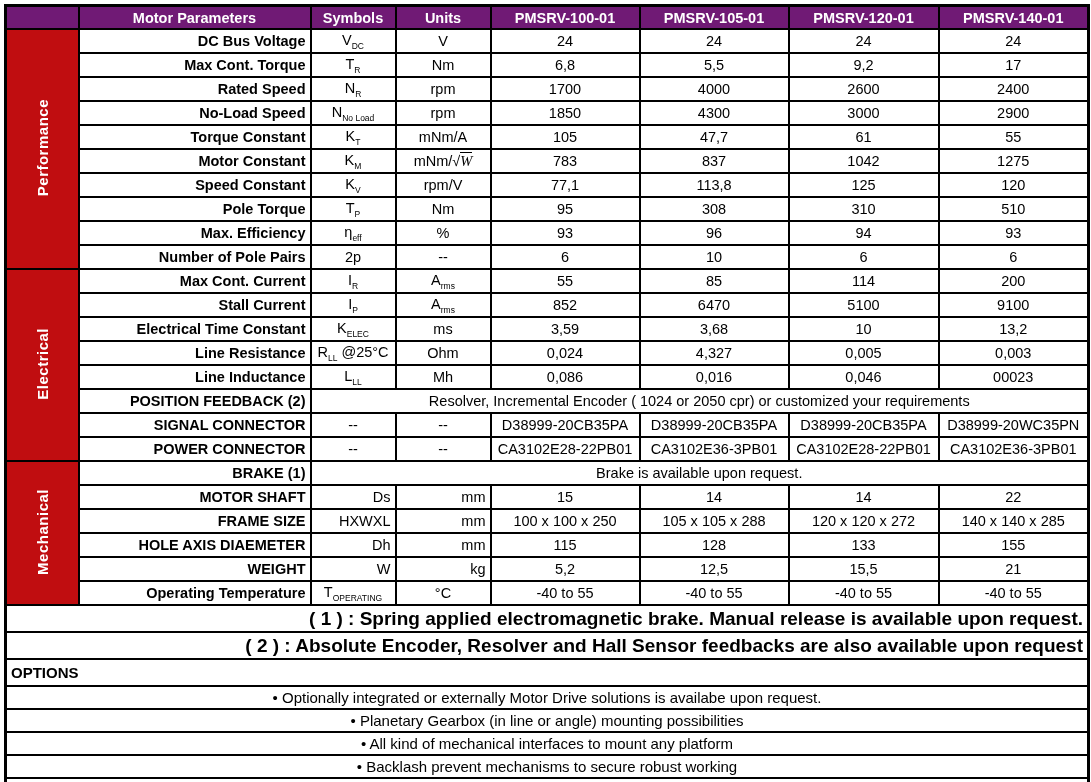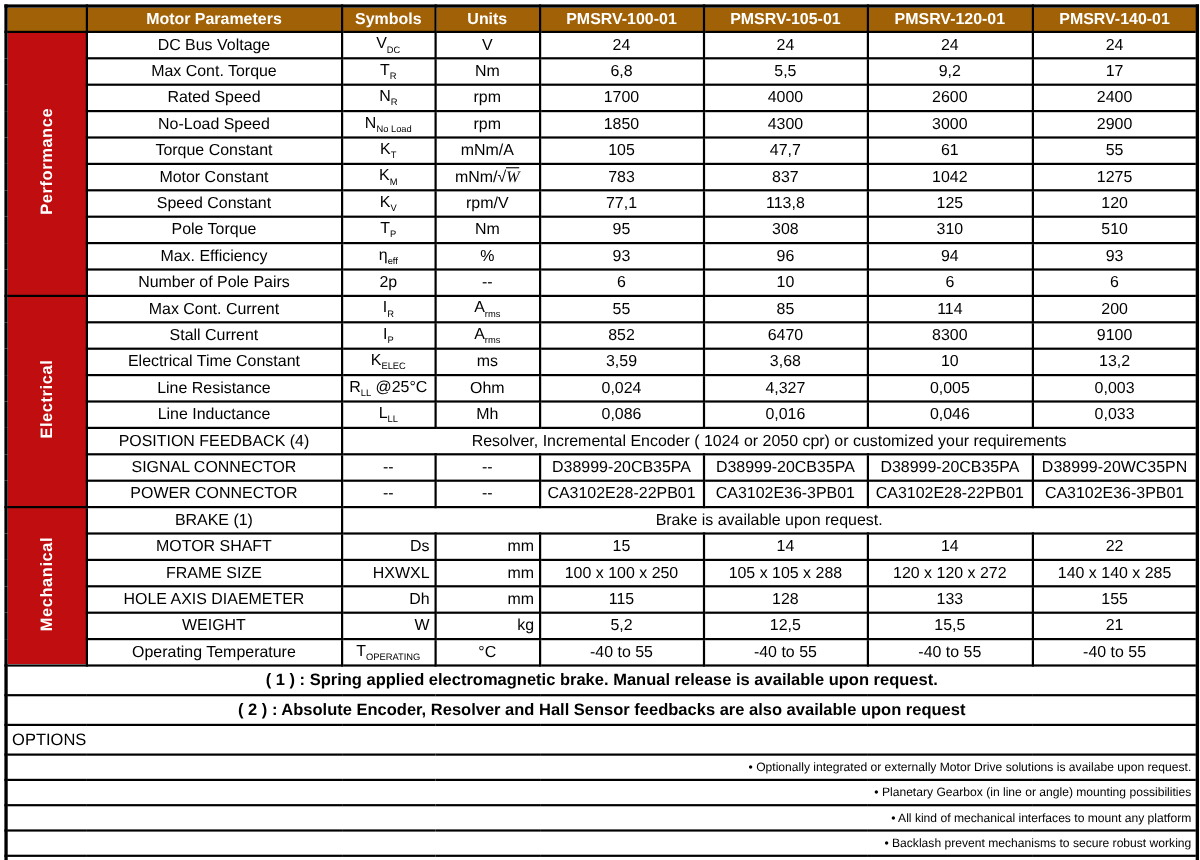--- a/index.html
+++ b/index.html
@@ -1,32 +1,32 @@
 <!DOCTYPE html>
 <html><head>
 <meta charset="utf-8">
 <style>
   html,body{margin:0;padding:0;background:#ffffff;font-family:"Liberation Sans",sans-serif;}
   .sheet{width:1083px;margin:4px;}
   table{border-collapse:collapse;table-layout:fixed;width:1083px;border:3px solid #000;}
   td{border:2px solid #000;padding:0 4px;overflow:hidden;white-space:nowrap;color:#000;
      font-size:14.5px;vertical-align:middle;background:#fff;}
-  tr.hdr td{height:21px;background:#a16207;color:#fff;font-weight:bold;text-align:center;padding:0 2px;}
+  tr.hdr td{height:21px;background:#701a75;color:#fff;font-weight:bold;text-align:center;padding:0 2px;}
   tr.datarow td{height:22px;}
-  td.param{font-weight:normal;text-align:center;}
+  td.param{font-weight:bold;text-align:right;}
   td.sym,td.unit,td.val,td.spancell{text-align:center;font-weight:normal;}
   td.la{text-align:right;}
   td.slab{background:#C00D10;text-align:center;vertical-align:middle;padding:0;}
   .vtext{display:inline-block;writing-mode:vertical-rl;transform:rotate(180deg);
          color:#fff;font-weight:bold;font-size:15px;letter-spacing:.5px;}
   sub{font-size:8.5px;line-height:1;}
   .ital{font-style:italic;font-family:"Liberation Serif",serif;border-top:1.5px solid #000;}
-  tr.note td{height:25px;font-weight:bold;font-size:15px;text-align:center;}
-  tr.opt td{height:21px;font-weight:normal;font-size:11px;text-align:right;}
-  tr.optt td{height:25px;font-weight:normal;font-size:15px;text-align:left;}
+  tr.note td{height:25px;font-weight:bold;font-size:19px;text-align:right;}
+  tr.opt td{height:21px;font-weight:normal;font-size:15px;text-align:center;}
+  tr.optt td{height:25px;font-weight:bold;font-size:15px;text-align:left;}
 </style>
 </head>
 <body>
 
 <div class="sheet">
 <table>
 <colgroup>
   <col style="width:73px">
         <col style="width:232px">
         <col style="width:85px">
@@ -150,21 +150,21 @@
   <td class="val">85</td>
   <td class="val">114</td>
   <td class="val">200</td>
 </tr>
 <tr class="datarow">
   <td class="param">Stall Current</td>
   <td class="sym"><span>I</span><sub>P</sub></td>
   <td class="unit"><span>A</span><sub>rms</sub></td>
   <td class="val">852</td>
   <td class="val">6470</td>
-  <td class="val">8300</td>
+  <td class="val">5100</td>
   <td class="val">9100</td>
 </tr>
 <tr class="datarow">
   <td class="param">Electrical Time Constant</td>
   <td class="sym"><span>K</span><sub>ELEC</sub></td>
   <td class="unit">ms</td>
   <td class="val">3,59</td>
   <td class="val">3,68</td>
   <td class="val">10</td>
   <td class="val">13,2</td>
@@ -178,24 +178,24 @@
   <td class="val">0,005</td>
   <td class="val">0,003</td>
 </tr>
 <tr class="datarow">
   <td class="param">Line Inductance</td>
   <td class="sym"><span>L</span><sub>LL</sub></td>
   <td class="unit">Mh</td>
   <td class="val">0,086</td>
   <td class="val">0,016</td>
   <td class="val">0,046</td>
-  <td class="val">0,033</td>
-</tr>
-<tr class="datarow">
-  <td class="param">POSITION FEEDBACK (4)</td>
+  <td class="val">00023</td>
+</tr>
+<tr class="datarow">
+  <td class="param">POSITION FEEDBACK (2)</td>
   <td class="spancell" colspan="6">Resolver, Incremental Encoder ( 1024 or 2050 cpr) or customized your requirements</td>
 </tr>
 <tr class="datarow">
   <td class="param">SIGNAL CONNECTOR</td>
   <td class="sym">--</td>
   <td class="unit">--</td>
   <td class="val">D38999-20CB35PA</td>
   <td class="val">D38999-20CB35PA</td>
   <td class="val">D38999-20CB35PA</td>
   <td class="val">D38999-20WC35PN</td>

